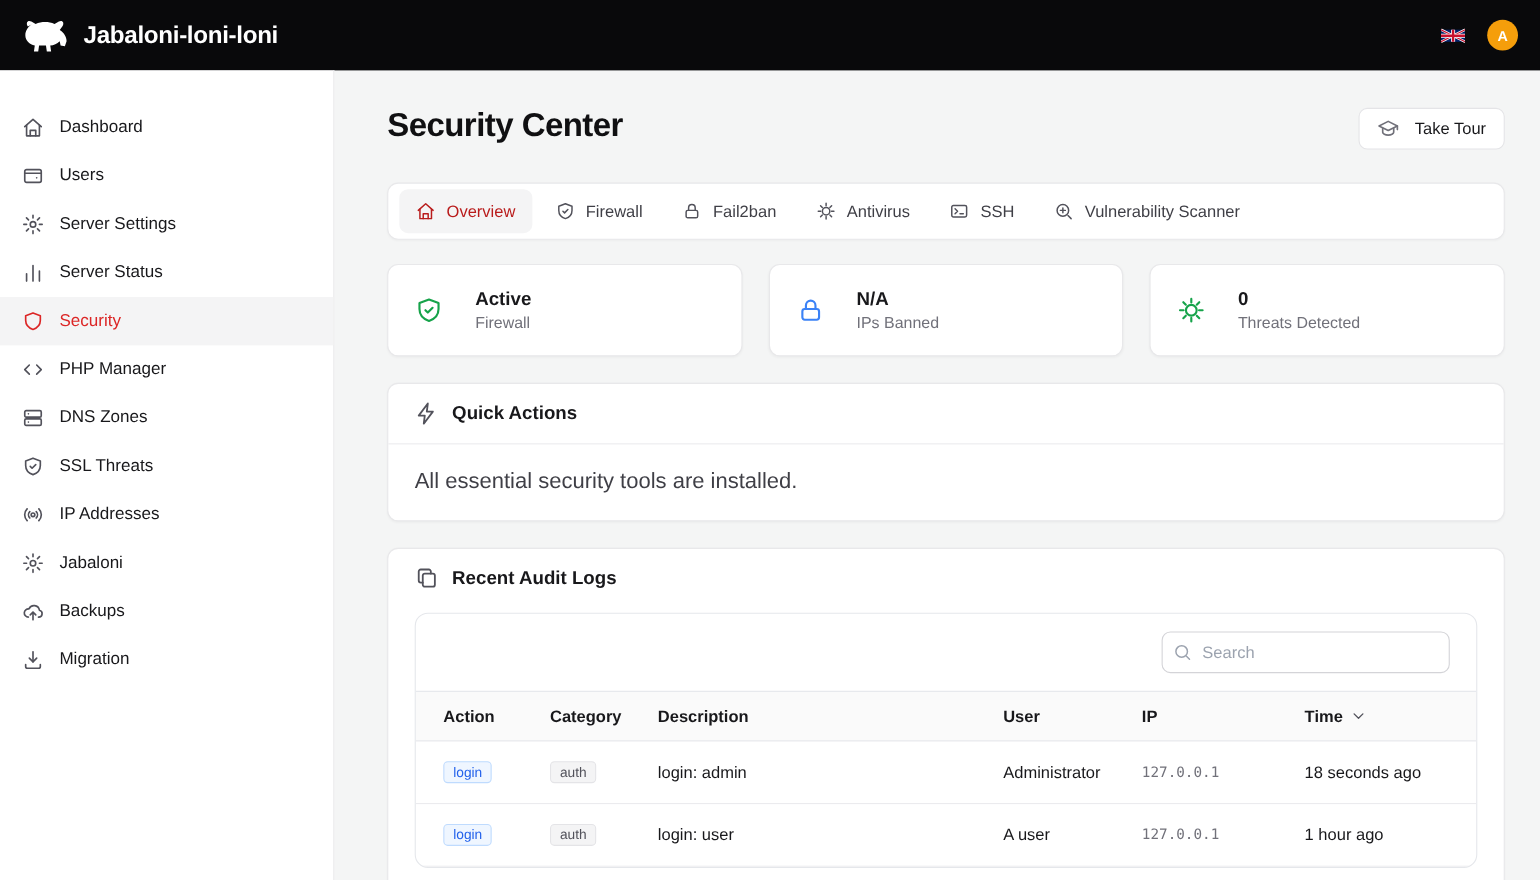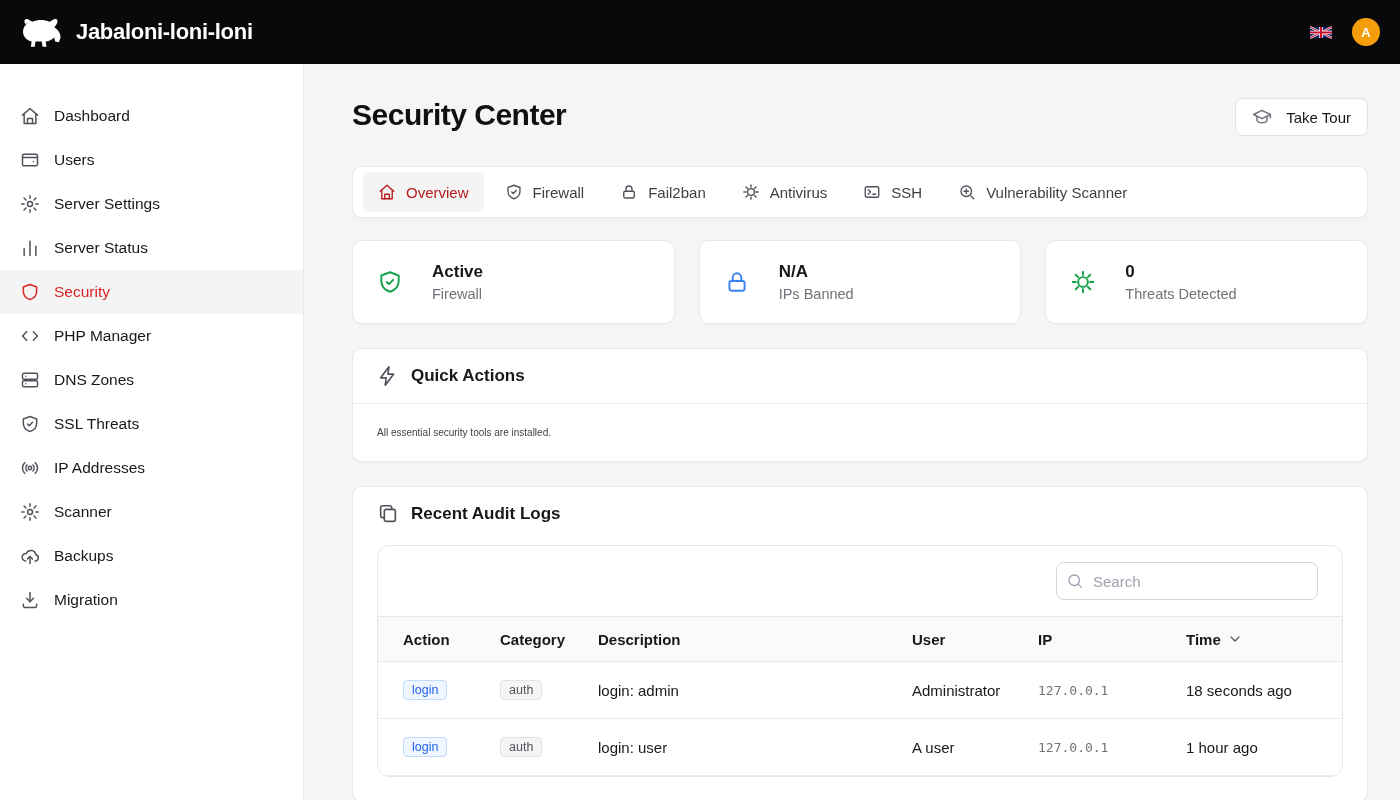--- a/index.html
+++ b/index.html
@@ -53,21 +53,21 @@
   .stat-card .icon { width:26px; height:26px; flex-shrink:0; }
   .stat-value { font-size:17px; font-weight:700; color:#18181b; margin-bottom:4px; }
   .stat-label { font-size:14.5px; color:#71717a; }
 
   
   .section-head { display:flex; align-items:center; gap:12px; padding:16px 24px; }
   .section-head .icon { width:22px; height:22px; color:#52525b; }
   .section-title { font-size:17px; font-weight:700; color:#18181b; }
   .qa-card { margin-bottom:24px; }
   .qa-card .section-head { border-bottom:1px solid #ececee; }
-  .qa-body { padding:23px 24px; font-size:10px; color:#3f3f46; }
+  .qa-body { padding:23px 24px; font-size:20px; color:#3f3f46; }
 
   
   .audit-inner { margin:4px 24px 24px; border:1px solid #e5e7eb; border-radius:12px; background:#fff; overflow:hidden; }
   .search-row { display:flex; justify-content:flex-end; padding:16px 24px; }
   .search-box { position:relative; width:262px; }
   .search-box .icon { position:absolute; left:10px; top:10px; width:18px; height:18px; color:#9ca3af; }
   .search-box input { width:100%; height:38px; border:1px solid #d4d4d8; border-radius:8px; padding:0 12px 0 36px;
                       font-size:15px; font-family:inherit; color:#18181b; background:#fff; outline:none; }
   .search-box input::placeholder { color:#9ca3af; }
 
@@ -206,21 +206,21 @@
         <span>IP Addresses</span>
       </div>
 
       <div class="side-item">
         <span class="icon">
           <svg viewBox="0 0 24 24" fill="none" stroke="currentColor" stroke-width="1.8" stroke-linecap="round" stroke-linejoin="round">
             <circle cx="12" cy="12" r="3"></circle>
             <path d="M12 2v3M12 19v3M2 12h3M19 12h3M4.9 4.9l2.2 2.2M16.9 16.9l2.2 2.2M19.1 4.9l-2.2 2.2M7.1 16.9l-2.2 2.2"></path>
           </svg>
         </span>
-        <span>Scanner</span>
+        <span>Jabaloni</span>
       </div>
 
       <div class="side-item">
         <span class="icon">
           <svg viewBox="0 0 24 24" fill="none" stroke="currentColor" stroke-width="1.8" stroke-linecap="round" stroke-linejoin="round">
             <path d="M7 18a4.5 4.5 0 1 1 .6-8.96A6 6 0 0 1 19 10.5 3.8 3.8 0 0 1 18 18"></path>
             <path d="M12 21v-8"></path>
             <path d="M9 15.5l3-3 3 3"></path>
           </svg>
         </span>

